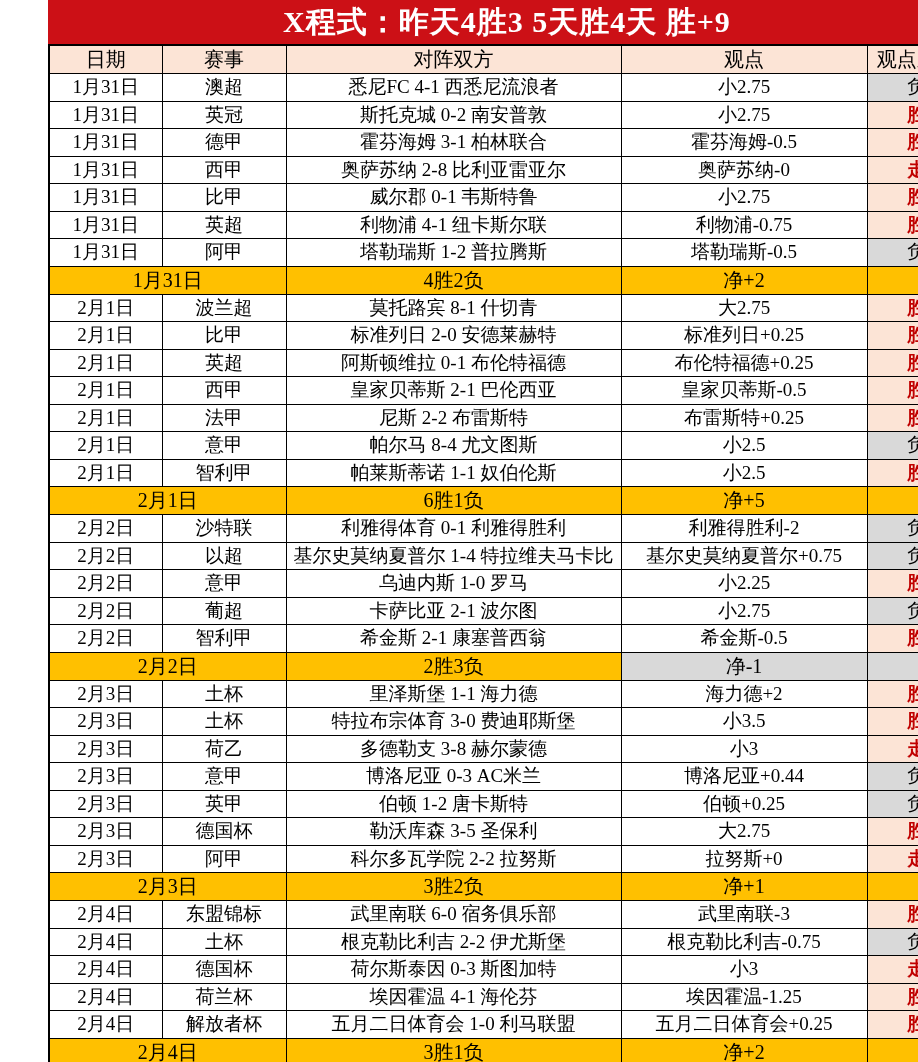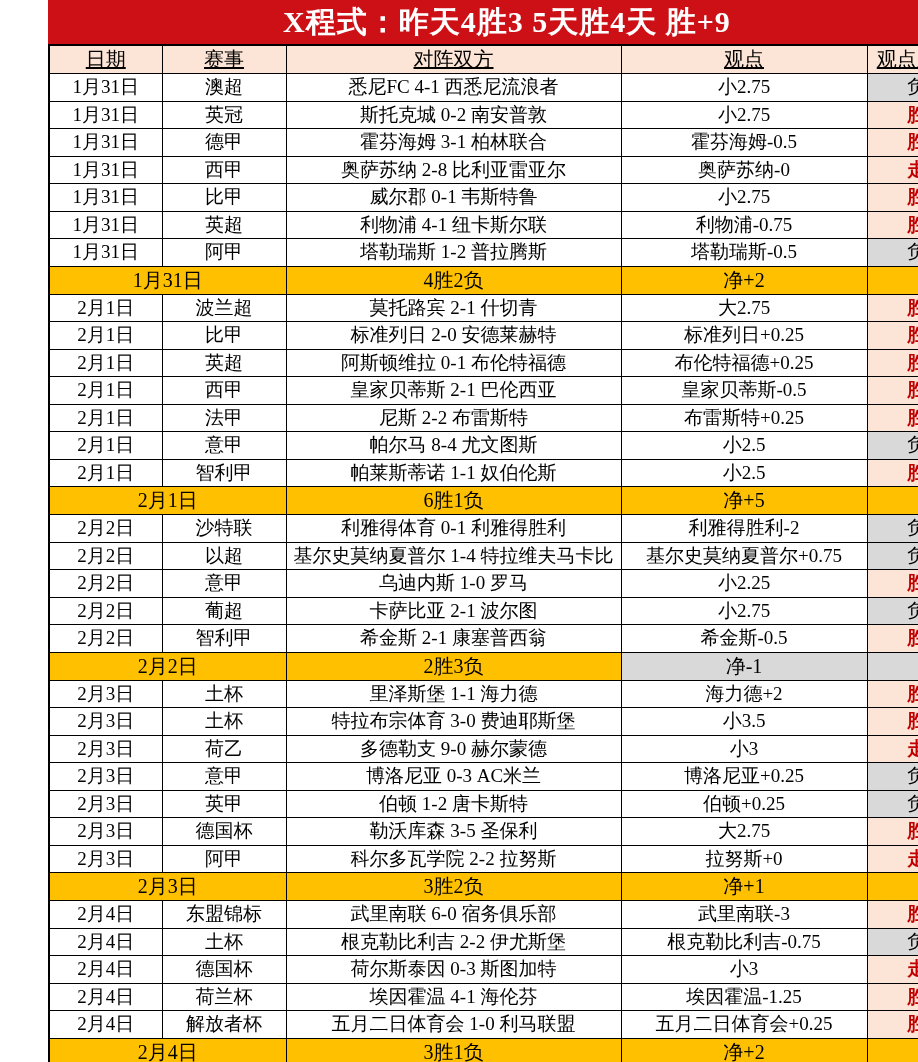--- a/index.html
+++ b/index.html
@@ -40,21 +40,20 @@
     padding: 0;
     overflow: hidden;
     white-space: nowrap;
   }
   thead th {
     height: 25px;
     background: var(--header-bg, #fce4d6);
     font-size: 20px;
     font-weight: normal;
     color: #000;
-    text-decoration: underline;
   }
   tbody td {
     height: 26.5px;
     font-size: 19px;
     color: #000;
     background: #ffffff;
   }
   td.res-win {
     background: var(--win-bg, #fce4d6);
     color: var(--win-text, #c00000);
@@ -149,21 +148,21 @@
         </tr>
         <tr class="summary pos">
           <td colspan="2">1月31日</td>
           <td>4胜2负</td>
           <td class="net">净+2</td>
           <td class="net"></td>
         </tr>
         <tr>
           <td>2月1日</td>
           <td>波兰超</td>
-          <td>莫托路宾 2-1 什切青</td>
+          <td>莫托路宾 8-1 什切青</td>
           <td>大2.75</td>
           <td class="res-win">胜</td>
         </tr>
         <tr>
           <td>2月1日</td>
           <td>比甲</td>
           <td>标准列日 2-0 安德莱赫特</td>
           <td>标准列日+0.25</td>
           <td class="res-win">胜</td>
         </tr>
@@ -259,29 +258,29 @@
         <tr>
           <td>2月3日</td>
           <td>土杯</td>
           <td>特拉布宗体育 3-0 费迪耶斯堡</td>
           <td>小3.5</td>
           <td class="res-win">胜</td>
         </tr>
         <tr>
           <td>2月3日</td>
           <td>荷乙</td>
-          <td>多德勒支 9-0 赫尔蒙德</td>
+          <td>多德勒支 3-8 赫尔蒙德</td>
           <td>小3</td>
           <td class="res-win">走</td>
         </tr>
         <tr>
           <td>2月3日</td>
           <td>意甲</td>
           <td>博洛尼亚 0-3 AC米兰</td>
-          <td>博洛尼亚+0.25</td>
+          <td>博洛尼亚+0.44</td>
           <td class="res-loss">负</td>
         </tr>
         <tr>
           <td>2月3日</td>
           <td>英甲</td>
           <td>伯顿 1-2 唐卡斯特</td>
           <td>伯顿+0.25</td>
           <td class="res-loss">负</td>
         </tr>
         <tr>

